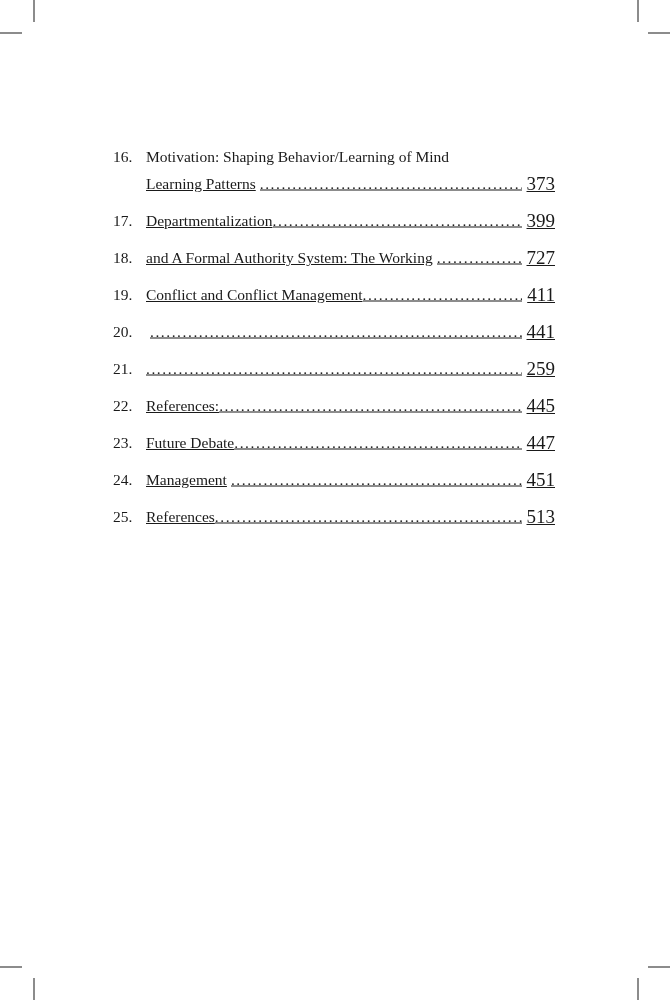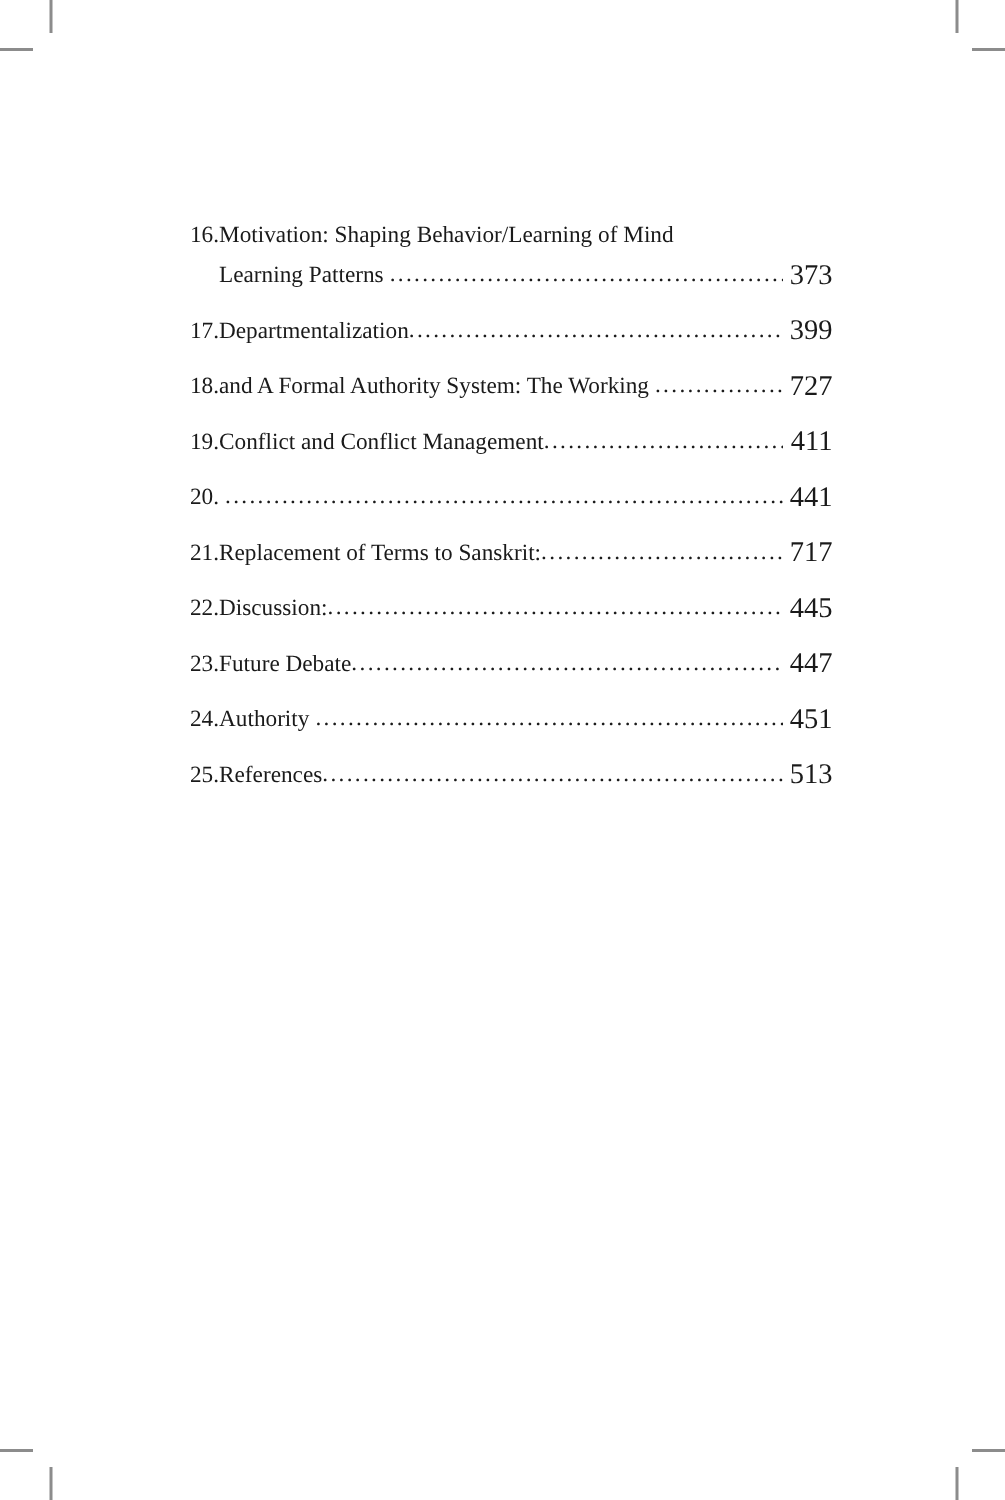--- a/index.html
+++ b/index.html
@@ -45,21 +45,21 @@
   .toc-entry {
     display: flex;
     align-items: flex-start;
     margin-bottom: 10px;
   }
 
   .toc-num {
     flex: 0 0 33px;
     font-size: 15.5px;
     line-height: 27px;
-    text-align: right;
+    text-align: left;
     white-space: nowrap;
   }
 
   .toc-body {
     flex: 1 1 auto;
     min-width: 0;
   }
 
   
   .toc-line {
@@ -67,20 +67,21 @@
     line-height: 27px;
     white-space: nowrap;
   }
 
   
   .toc-lastline {
     display: flex;
     align-items: center;
     font-size: 15.5px;
     line-height: 27px;
+    text-decoration: underline;
   }
 
   .toc-title {
     white-space: nowrap;
     flex: 0 0 auto;
   }
 
   .toc-leader {
     flex: 1 1 auto;
     overflow: hidden;
@@ -164,51 +165,50 @@
         <div class="toc-lastline spaced">
           <span class="toc-leader">............................................................................................................................................................................................................................................................</span>
           <span class="toc-page">441</span>
         </div>
       </div>
     </div>
     <div class="toc-entry">
       <div class="toc-num">21.</div>
       <div class="toc-body">
         <div class="toc-lastline tight">
-          <span class="toc-title">Replacement of Terms to Sanskrit:</span>
           <span class="toc-leader">................................................................................................................................................................................................................................................................................................................................................................................................</span>
-          <span class="toc-page">717</span>
+          <span class="toc-page">259</span>
         </div>
       </div>
     </div>
     <div class="toc-entry">
       <div class="toc-num">22.</div>
       <div class="toc-body">
         <div class="toc-lastline tight">
-          <span class="toc-title">Discussion:</span>
+          <span class="toc-title">References:</span>
           <span class="toc-leader">....................................................................................................................................................................................................................................................................................................................................................................................................................................................................................................................................................................................................................................</span>
           <span class="toc-page">445</span>
         </div>
       </div>
     </div>
     <div class="toc-entry">
       <div class="toc-num">23.</div>
       <div class="toc-body">
         <div class="toc-lastline tight">
           <span class="toc-title">Future Debate</span>
           <span class="toc-leader">................................................................................................................................................................................................................................................................................................................................................................................................................................................................................................................................................................................................</span>
           <span class="toc-page">447</span>
         </div>
       </div>
     </div>
     <div class="toc-entry">
       <div class="toc-num">24.</div>
       <div class="toc-body">
         <div class="toc-lastline spaced">
-          <span class="toc-title">Authority</span>
+          <span class="toc-title">Management</span>
           <span class="toc-leader">........................................................................................................................................................................................................................................................................................................................................................................................................................................................................................................................................................................</span>
           <span class="toc-page">451</span>
         </div>
       </div>
     </div>
     <div class="toc-entry">
       <div class="toc-num">25.</div>
       <div class="toc-body">
         <div class="toc-lastline tight">
           <span class="toc-title">References</span>

